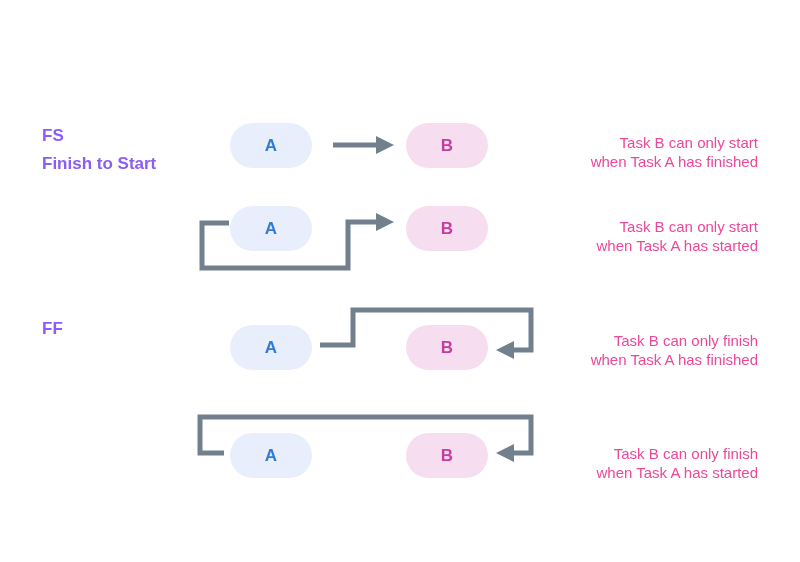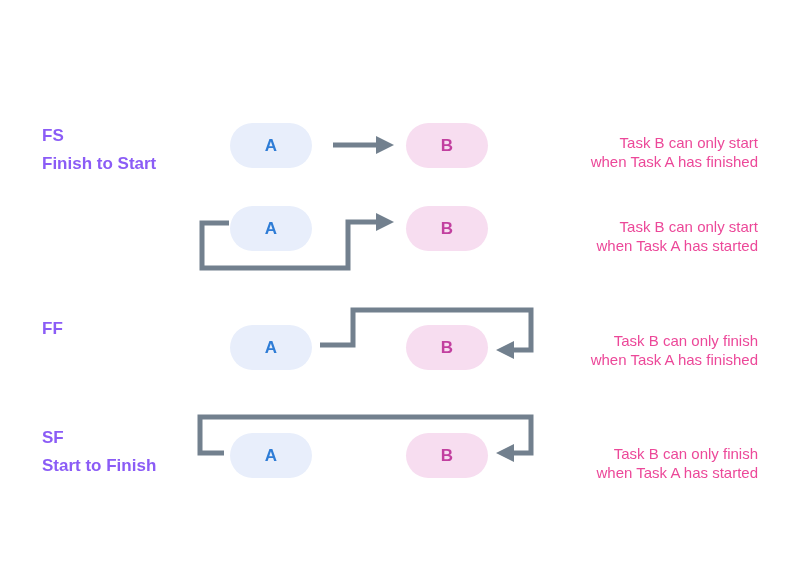--- a/index.html
+++ b/index.html
@@ -135,24 +135,20 @@
   <div class="row-label label-ff">
     <span class="code">FF</span>
   </div>
   <div class="pill pill-a pa-3">A</div>
   <div class="pill pill-b pb-3">B</div>
   <div class="desc desc-3">
     <span>Task B can only finish</span>
     <span>when Task A has finished</span>
   </div>
 
-  <div class="row-label label-sf">
-    <span class="code">SF</span>
-    <span class="name">Start to Finish</span>
-  </div>
   <div class="pill pill-a pa-4">A</div>
   <div class="pill pill-b pb-4">B</div>
   <div class="desc desc-4">
     <span>Task B can only finish</span>
     <span>when Task A has started</span>
   </div>
 
 </div>
 
 </body></html>

